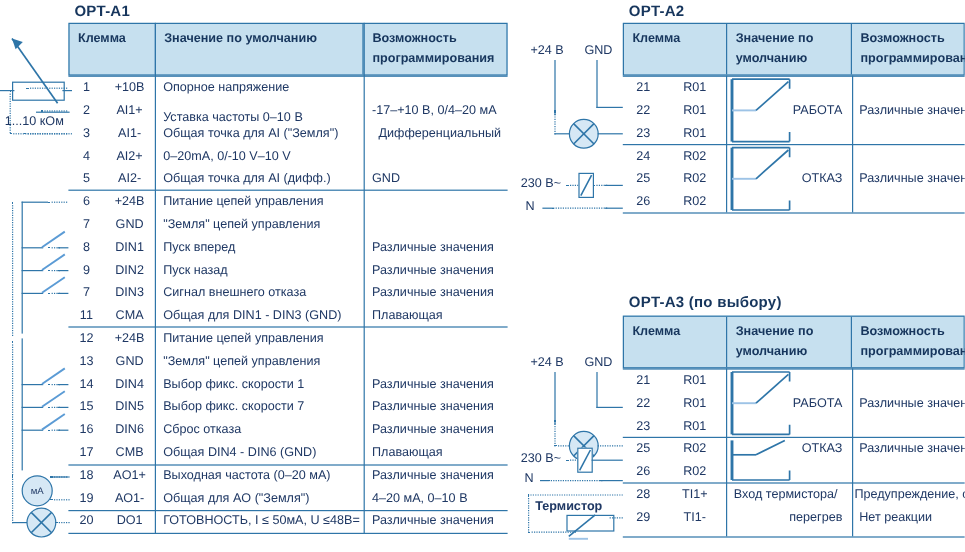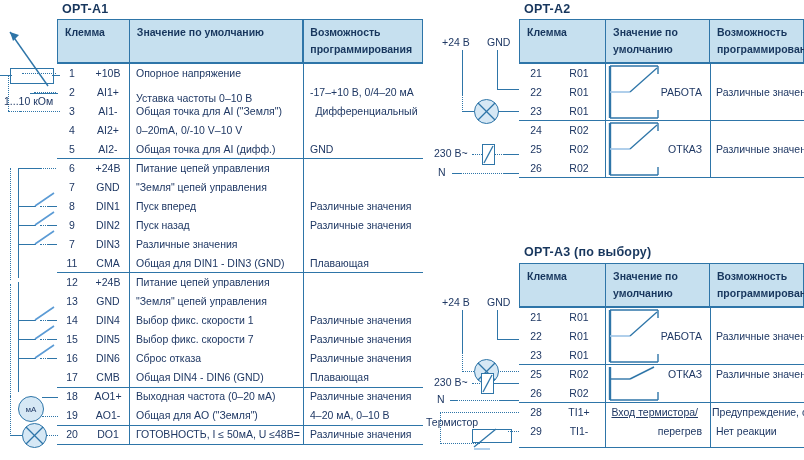--- a/index.html
+++ b/index.html
@@ -136,20 +136,21 @@
       </div>
       <div class="row">
         <div class="c-num" style="width: 30px;">9</div>
         <div class="c-term" style="width: 42px;">DIN2</div>
         <div class="c-def" style="width: 174px;">Пуск назад</div>
         <div class="c-prog" style="width: 120px;">Различные значения</div>
       </div>
       <div class="row">
         <div class="c-num" style="width: 30px;">7</div>
         <div class="c-term" style="width: 42px;">DIN3</div>
+        <div class="c-def" style="width: 174px;">Сигнал внешнего отказа</div>
         <div class="c-prog" style="width: 120px;">Различные значения</div>
       </div>
       <div class="row">
         <div class="c-num" style="width: 30px;">11</div>
         <div class="c-term" style="width: 42px;">CMA</div>
         <div class="c-def" style="width: 174px;">Общая для DIN1 - DIN3 (GND)</div>
         <div class="c-prog" style="width: 120px;">Плавающая</div>
       </div>
       <div class="row">
         <div class="c-num" style="width: 30px;">12</div>
@@ -451,21 +452,21 @@
       </div>
       <div class="row">
         <div class="c-num" style="width: 34px;">26</div>
         <div class="c-term" style="width: 52px;">R02</div>
         <div class="c-defR" style="width: 104px;"></div>
         <div class="c-prog" style="width: 95px;"></div>
       </div>
       <div class="row">
         <div class="c-num" style="width: 34px;">28</div>
         <div class="c-term" style="width: 52px;">TI1+</div>
-        <div class="c-defR" style="width: 100px; text-decoration: underline;">Вход термистора/</div>
+        <div class="c-defR" style="width: 100px;">Вход термистора/</div>
         <div class="c-prog" style="width: 95px;">Предупреждение, ошибка</div>
       </div>
       <div class="row">
         <div class="c-num" style="width: 34px;">29</div>
         <div class="c-term" style="width: 52px;">TI1-</div>
         <div class="c-defR" style="width: 104px;">перегрев</div>
         <div class="c-prog" style="width: 95px;">Нет реакции</div>
       </div>
     </div>
   <div class="vrule" style="left:605px;top:307px;height:140px;"></div>
@@ -516,21 +517,21 @@
   <div class="wire wire-h" style="left:493px;top:383px;width:26px;"></div>
 
   <div class="lbl" style="left:437px;top:393px;">N</div>
   <div class="wire wire-h" style="left:450px;top:400px;width:8px;"></div>
   <div class="dash-h" style="left:456px;top:400px;width:46px;"></div>
   <div class="wire wire-h" style="left:500px;top:400px;width:19px;"></div>
 
   <div class="dash-h" style="left:440px;top:412px;width:79px;"></div>
   <div class="dash-v" style="left:440px;top:412px;height:32px;"></div>
   <div class="dash-h" style="left:440px;top:443px;width:40px;"></div>
-  <div class="lbl" style="left:426px;top:416px;">Термистор</div>
+  <div class="lbl" style="left:446px;top:416px;font-weight:bold;">Термистор</div>
   <div class="res" style="left:472px;top:429px;width:40px;height:14px;"></div>
   <svg class="abs" style="left:468px;top:425px;width:54px;height:30px;">
     <line x1="6" y1="22" x2="28" y2="4" stroke="#2e75a8" stroke-width="1.3"></line>
     <line x1="6" y1="24" x2="22" y2="24" stroke="#9dc3e6" stroke-width="1.6"></line>
   </svg>
   <div class="dash-h" style="left:508px;top:431px;width:11px;"></div>
 
 </div>
 
 </body></html>

